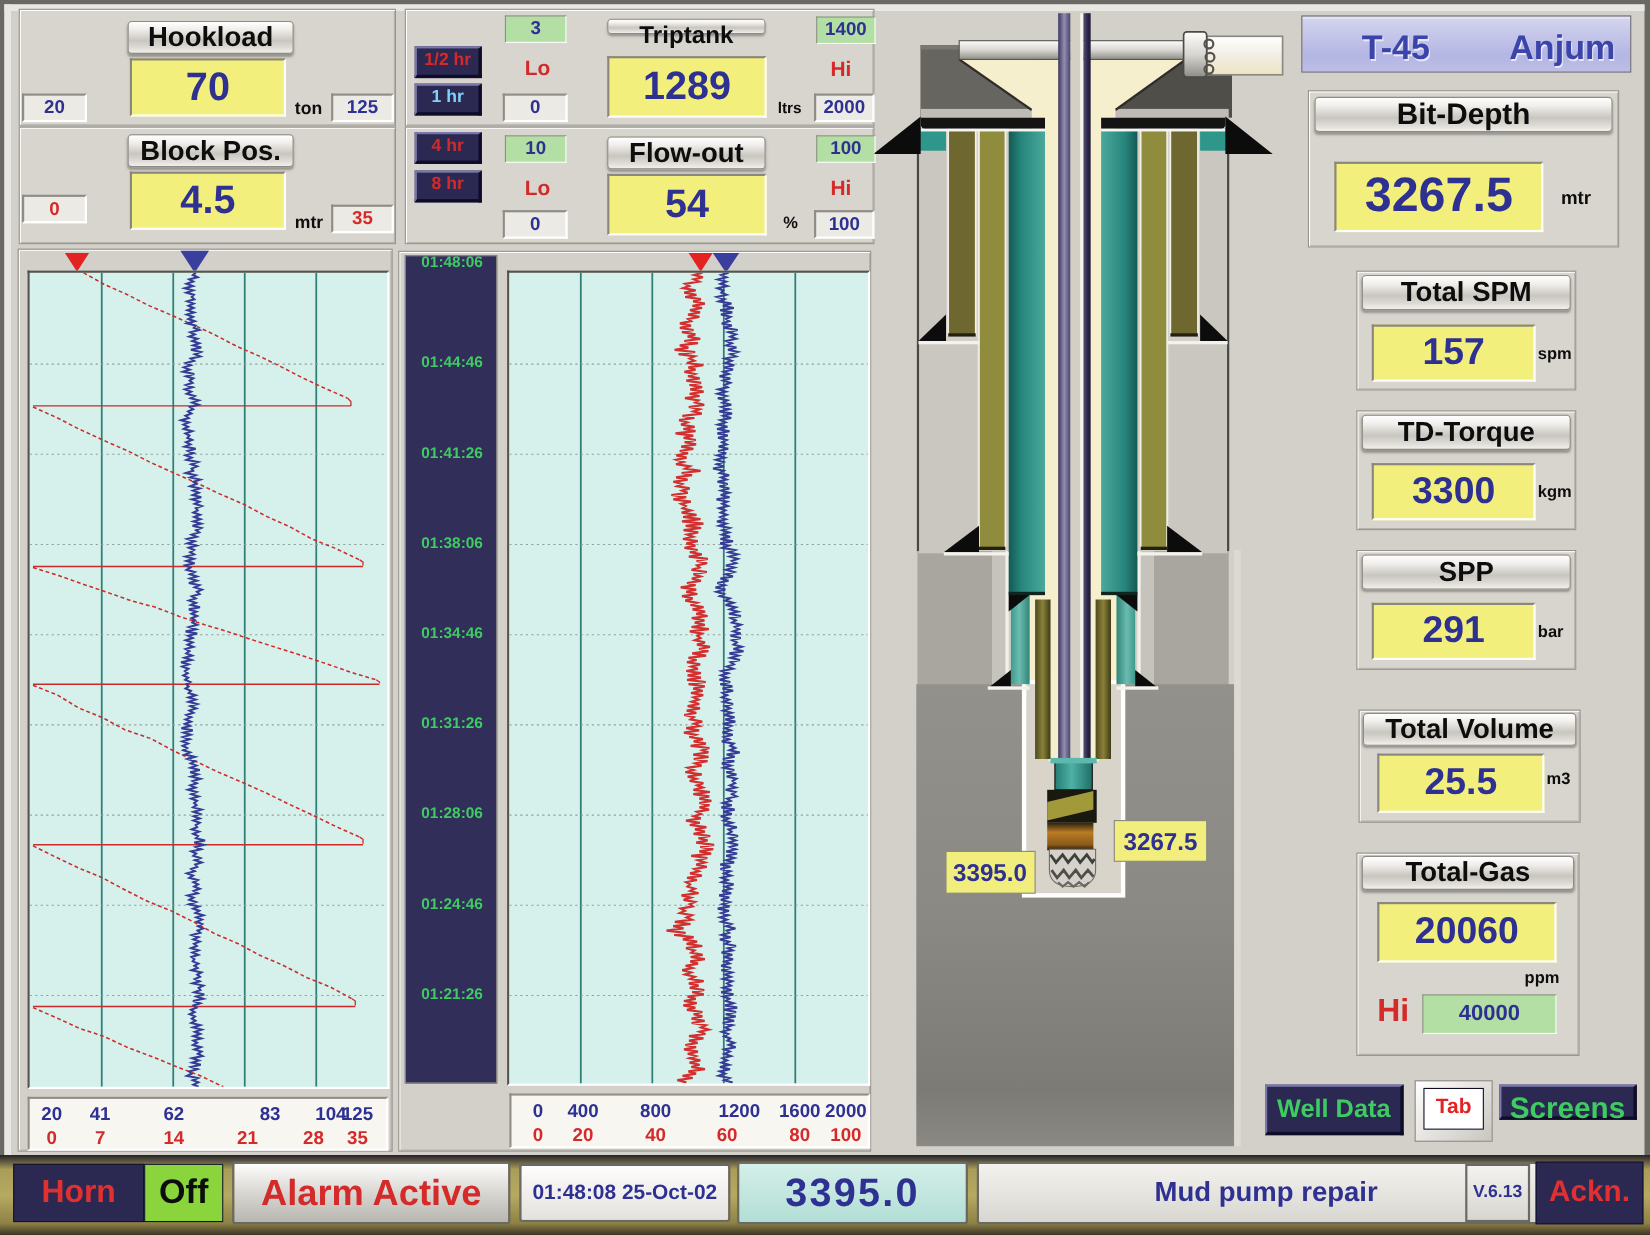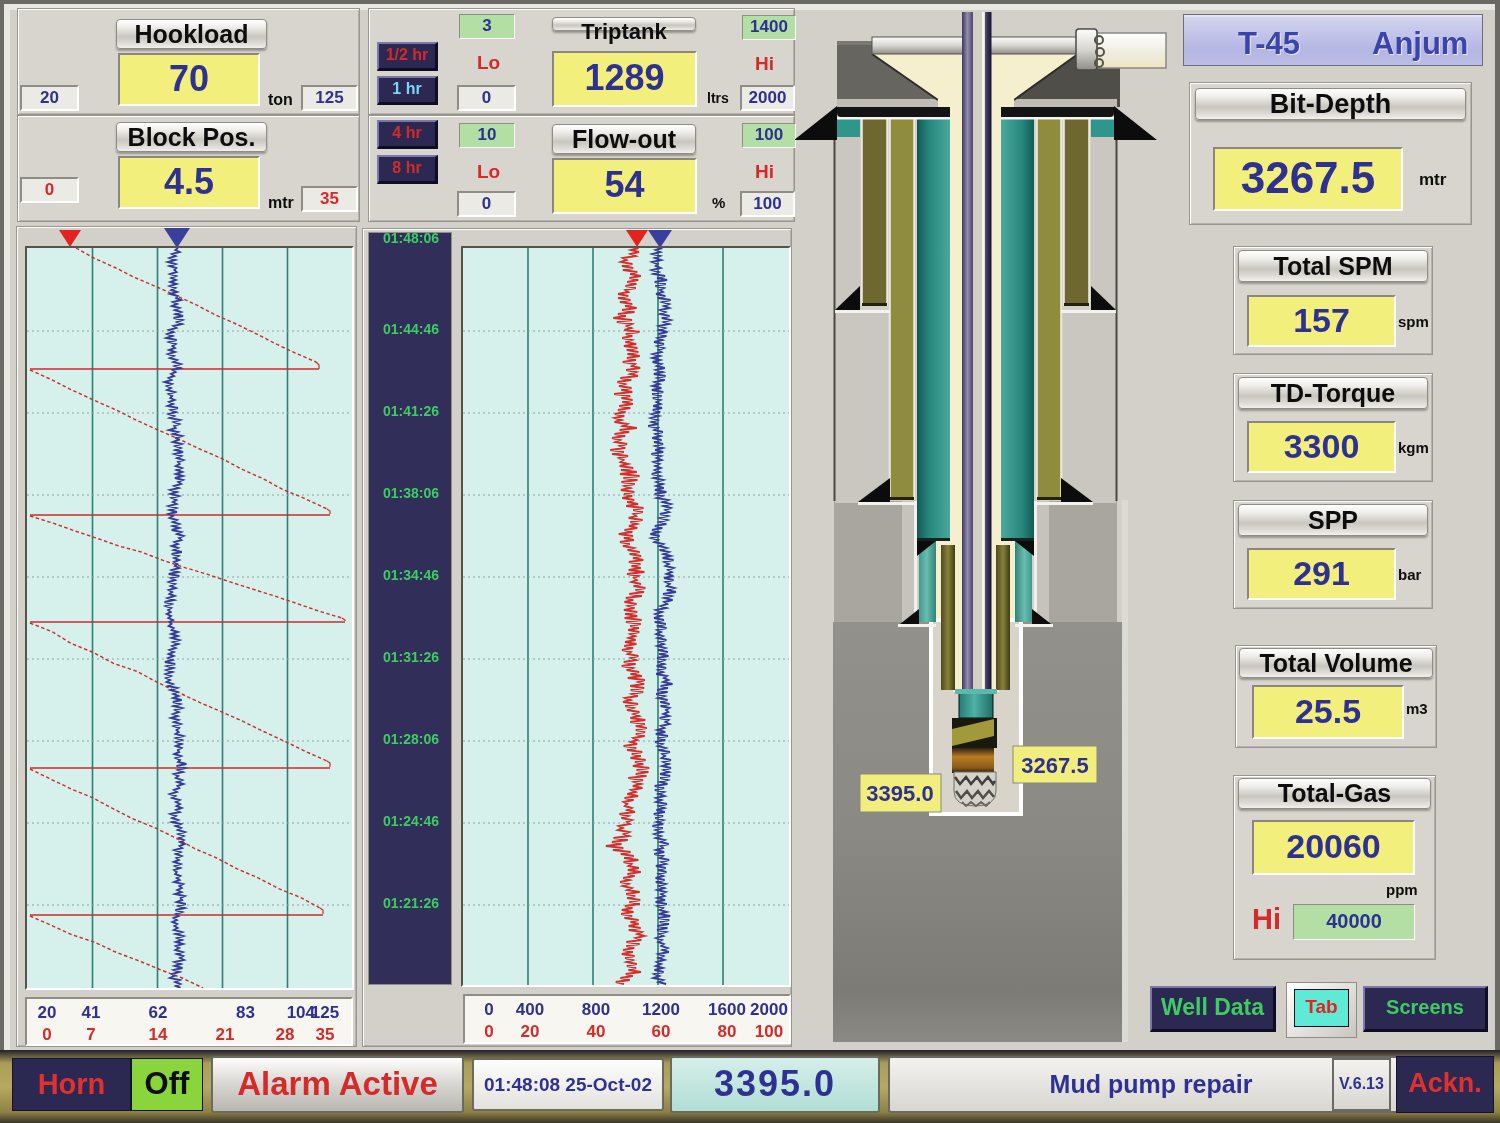--- a/index.html
+++ b/index.html
@@ -146,21 +146,21 @@
     <line x1="463" y1="741" x2="789" y2="741" stroke="#8fa0a0" stroke-width="1" stroke-dasharray="2 3"></line>
     <line x1="463" y1="823" x2="789" y2="823" stroke="#8fa0a0" stroke-width="1" stroke-dasharray="2 3"></line>
     <line x1="463" y1="905" x2="789" y2="905" stroke="#8fa0a0" stroke-width="1" stroke-dasharray="2 3"></line>
 <polyline points="638.5,248 631.1,250 639.0,252 630.7,254 635.5,256 622.9,258 626.5,260 621.0,262 632.4,264 622.0,266 633.1,268 622.9,270 637.2,272 630.2,274 640.8,276 629.5,278 638.2,280 627.3,282 636.4,284 625.5,286 635.8,288 625.5,290 628.2,292 618.1,294 628.2,296 618.1,298 630.5,300 620.0,302 632.2,304 625.1,306 636.6,308 622.1,310 634.5,312 618.0,314 625.8,316 613.3,318 632.0,320 616.9,322 631.6,324 626.9,326 631.2,328 624.4,330 639.4,332 625.8,334 632.3,336 622.2,338 631.6,340 625.5,342 636.1,344 623.9,346 637.4,348 626.8,350 638.3,352 627.5,354 639.7,356 627.0,358 635.9,360 622.7,362 634.9,364 632.0,366 640.2,368 626.2,370 636.0,372 630.3,374 638.0,376 620.4,378 631.2,380 617.4,382 624.8,384 619.1,386 631.5,388 621.3,390 632.3,392 614.1,394 630.2,396 621.5,398 632.5,400 622.4,402 632.8,404 619.3,406 630.3,408 618.0,410 625.5,412 614.8,414 624.2,416 614.8,418 621.3,420 614.6,422 627.1,424 622.9,426 636.9,428 619.7,430 629.1,432 614.6,434 625.1,436 612.1,438 620.0,440 615.5,442 627.0,444 620.0,446 625.2,448 610.3,450 623.8,452 612.1,454 628.0,456 619.2,458 623.4,460 620.6,462 627.9,464 619.7,466 633.2,468 621.0,470 636.8,472 620.0,474 639.5,476 623.4,478 637.4,480 621.4,482 634.7,484 624.7,486 630.1,488 620.9,490 634.3,492 624.0,494 632.2,496 622.3,498 634.2,500 627.2,502 638.0,504 626.2,506 643.5,508 633.2,510 642.8,512 633.6,514 636.0,516 628.7,518 642.6,520 630.4,522 636.8,524 629.0,526 637.2,528 624.6,530 632.3,532 618.8,534 632.9,536 623.9,538 633.9,540 620.0,542 629.7,544 623.0,546 633.6,548 627.7,550 639.6,552 629.6,554 641.0,556 633.0,558 643.3,560 628.9,562 640.4,564 631.6,566 640.7,568 628.7,570 644.4,572 627.1,574 638.0,576 634.0,578 636.8,580 631.7,582 640.9,584 633.6,586 645.4,588 635.5,590 644.0,592 629.3,594 641.9,596 625.9,598 633.2,600 624.5,602 636.5,604 628.3,606 634.5,608 623.9,610 637.2,612 625.1,614 637.2,616 624.6,618 641.6,620 626.0,622 640.7,624 630.2,626 638.8,628 628.2,630 639.3,632 630.5,634 635.1,636 628.8,638 635.7,640 625.1,642 636.4,644 624.3,646 633.0,648 622.0,650 630.7,652 627.8,654 638.4,656 631.1,658 635.9,660 623.8,662 635.6,664 621.7,666 632.5,668 626.7,670 639.0,672 630.6,674 641.8,676 627.8,678 644.8,680 638.4,682 644.0,684 630.2,686 644.1,688 630.7,690 643.2,692 632.1,694 637.8,696 625.3,698 630.5,700 623.1,702 638.0,704 625.2,706 633.0,708 627.0,710 639.4,712 633.7,714 638.9,716 630.4,718 645.3,720 630.3,722 644.8,724 635.8,726 646.7,728 635.8,730 645.0,732 635.9,734 644.6,736 633.5,738 637.2,740 630.8,742 637.1,744 623.6,746 636.2,748 627.1,750 642.2,752 631.8,754 640.8,756 630.5,758 645.6,760 635.0,762 643.3,764 632.9,766 649.2,768 636.6,770 648.4,772 635.8,774 646.5,776 628.3,778 643.0,780 634.4,782 640.9,784 632.9,786 642.5,788 631.3,790 635.4,792 627.3,794 638.1,796 624.6,798 633.5,800 623.7,802 627.3,804 625.0,806 631.6,808 627.4,810 635.0,812 619.5,814 628.0,816 621.5,818 631.7,820 627.0,822 629.8,824 618.9,826 622.7,828 618.1,830 629.0,832 624.1,834 628.9,836 613.5,838 627.7,840 612.0,842 621.4,844 605.9,846 623.2,848 612.9,850 630.6,852 620.8,854 633.7,856 624.2,858 638.4,860 623.6,862 631.4,864 628.5,866 638.8,868 627.9,870 640.8,872 627.5,874 634.6,876 623.3,878 629.5,880 620.2,882 628.3,884 622.8,886 631.6,888 627.4,890 639.7,892 626.2,894 635.1,896 627.1,898 640.2,900 629.3,902 639.8,904 625.1,906 632.5,908 621.8,910 633.4,912 621.2,914 632.1,916 624.5,918 638.5,920 630.6,922 638.6,924 628.7,926 640.6,928 628.8,930 641.6,932 637.4,934 644.4,936 635.9,938 641.3,940 626.4,942 639.5,944 626.4,946 634.2,948 623.1,950 632.8,952 621.8,954 634.5,956 625.2,958 632.5,960 626.7,962 636.7,964 626.9,966 636.0,968 628.5,970 640.9,972 625.8,974 632.8,976 620.5,978 629.7,980 615.8,982 624.0,984" fill="none" stroke="#d32f2f" stroke-width="2"></polyline>
 <polyline points="662.4,248 655.6,250 660.3,252 652.5,254 660.1,256 654.9,258 661.1,260 652.2,262 657.6,264 655.7,266 660.5,268 651.9,270 658.6,272 653.4,274 665.0,276 657.1,278 667.1,280 654.7,282 665.7,284 655.4,286 664.0,288 660.0,290 662.9,292 656.1,294 665.3,296 657.8,298 670.6,300 662.3,302 668.9,304 663.9,306 669.2,308 660.2,310 665.3,312 660.3,314 669.5,316 661.8,318 670.6,320 663.9,322 669.0,324 659.0,326 665.0,328 659.3,330 667.5,332 658.5,334 666.4,336 657.7,338 662.5,340 654.1,342 663.9,344 657.4,346 663.8,348 658.7,350 661.6,352 653.0,354 659.9,356 652.4,358 660.1,360 652.6,362 661.3,364 656.8,366 664.8,368 656.0,370 662.6,372 653.9,374 665.5,376 657.6,378 664.7,380 654.7,382 659.5,384 652.6,386 661.3,388 651.9,390 663.2,392 652.2,394 661.6,396 652.8,398 660.5,400 656.4,402 660.6,404 653.3,406 662.0,408 652.8,410 660.2,412 652.0,414 658.8,416 650.9,418 657.4,420 651.7,422 658.1,424 648.2,426 657.8,428 654.3,430 662.8,432 655.6,434 660.5,436 652.3,438 661.5,440 654.1,442 663.0,444 655.5,446 662.8,448 655.2,450 663.2,452 651.4,454 661.1,456 656.6,458 661.6,460 653.8,462 659.4,464 655.2,466 660.7,468 654.9,470 659.7,472 651.8,474 660.1,476 653.7,478 663.1,480 656.6,482 662.8,484 656.3,486 663.7,488 655.0,490 666.4,492 654.7,494 662.4,496 656.7,498 668.1,500 662.5,502 670.6,504 663.3,506 670.7,508 665.4,510 669.1,512 660.0,514 667.6,516 660.0,518 667.2,520 659.9,522 666.3,524 654.9,526 662.3,528 652.1,530 658.8,532 650.4,534 659.5,536 651.4,538 658.1,540 654.4,542 663.4,544 659.3,546 666.7,548 659.6,550 668.8,552 663.5,554 670.8,556 662.7,558 673.5,560 664.4,562 668.9,564 665.5,566 673.5,568 668.1,570 671.8,572 666.6,574 673.4,576 664.1,578 673.4,580 665.6,582 669.8,584 666.9,586 674.3,588 666.8,590 675.9,592 663.1,594 671.3,596 664.2,598 672.6,600 664.2,602 667.1,604 660.8,606 666.4,608 656.1,610 662.0,612 655.5,614 661.3,616 654.1,618 663.9,620 654.8,622 665.8,624 656.8,626 666.5,628 657.1,630 661.1,632 656.3,634 662.7,636 657.6,638 666.4,640 659.2,642 663.8,644 657.3,646 665.1,648 658.2,650 667.8,652 659.3,654 668.5,656 657.1,658 664.5,660 659.1,662 664.2,664 656.7,666 666.1,668 658.3,670 662.9,672 656.2,674 666.9,676 663.9,678 668.4,680 663.3,682 672.5,684 660.6,686 667.9,688 657.2,690 667.6,692 656.2,694 664.4,696 658.0,698 667.5,700 660.3,702 669.5,704 660.6,706 669.4,708 666.0,710 668.3,712 663.5,714 669.0,716 659.7,718 668.5,720 665.4,722 669.5,724 661.0,726 664.3,728 657.3,730 665.2,732 655.8,734 667.9,736 657.6,738 665.3,740 655.2,742 662.4,744 657.8,746 665.5,748 658.3,750 669.9,752 662.3,754 665.1,756 661.7,758 670.9,760 663.5,762 668.8,764 662.2,766 670.9,768 663.8,770 668.9,772 660.1,774 670.1,776 660.2,778 667.5,780 660.2,782 667.4,784 654.7,786 664.1,788 654.9,790 663.8,792 658.4,794 664.6,796 656.1,798 661.5,800 656.2,802 666.9,804 659.3,806 664.4,808 656.5,810 664.8,812 653.8,814 663.0,816 655.3,818 663.1,820 656.7,822 663.2,824 652.5,826 662.7,828 655.9,830 662.1,832 654.5,834 660.9,836 655.8,838 664.7,840 660.2,842 668.6,844 660.6,846 662.9,848 656.0,850 664.2,852 654.4,854 662.9,856 659.5,858 669.1,860 661.5,862 666.0,864 655.9,866 665.7,868 658.1,870 666.4,872 658.9,874 663.2,876 655.6,878 664.6,880 655.8,882 665.4,884 659.4,886 664.4,888 657.3,890 665.7,892 661.0,894 664.5,896 657.4,898 665.0,900 655.6,902 666.8,904 657.5,906 663.0,908 659.8,910 666.7,912 658.9,914 670.2,916 658.2,918 669.2,920 659.7,922 668.8,924 657.5,926 667.4,928 657.1,930 665.9,932 659.5,934 663.4,936 656.2,938 661.9,940 658.3,942 663.8,944 661.3,946 667.4,948 662.5,950 668.8,952 658.4,954 663.4,956 658.5,958 664.4,960 656.8,962 661.1,964 655.9,966 662.8,968 654.5,970 663.6,972 654.3,974 659.3,976 653.4,978 663.1,980 658.5,982 666.1,984" fill="none" stroke="#363b96" stroke-width="1.9"></polyline>
 </svg>
 <div class="a" style="left:463px;top:994px;width:328px;height:50px;background:#f8f6f1;border-top:2px solid #908d86;border-left:2px solid #908d86;border-bottom:2px solid #fff;border-right:2px solid #fff">
 <div class="a axb" style="left:-6px;top:4px;width:60px;text-align:center">0</div>
     <div class="a axb" style="left:35px;top:4px;width:60px;text-align:center">400</div>
     <div class="a axb" style="left:101px;top:4px;width:60px;text-align:center">800</div>
-    <div class="a axb" style="left:166px;top:4px;width:60px;text-align:center">1200</div>
+    <div class="a axb" style="left:166px;top:4px;width:60px;text-align:right">1200</div>
     <div class="a axb" style="left:232px;top:4px;width:60px;text-align:center">1600</div>
     <div class="a axb" style="left:274px;top:4px;width:60px;text-align:center">2000</div>
     <div class="a axr" style="left:-6px;top:26px;width:60px;text-align:center">0</div>
     <div class="a axr" style="left:35px;top:26px;width:60px;text-align:center">20</div>
     <div class="a axr" style="left:101px;top:26px;width:60px;text-align:center">40</div>
     <div class="a axr" style="left:166px;top:26px;width:60px;text-align:center">60</div>
     <div class="a axr" style="left:232px;top:26px;width:60px;text-align:center">80</div>
     <div class="a axr" style="left:274px;top:26px;width:60px;text-align:center">100</div>
 </div>
 
@@ -363,22 +363,22 @@
 
 <div class="a frame" style="left:1233px;top:775px;width:203px;height:185px"></div>
 <div class="a pill" style="left:1238px;top:778px;width:193px;height:31px;font-size:25px;line-height:29px">Total-Gas</div>
 <div class="a yv" style="left:1252px;top:820px;width:163px;height:55px;font-size:34px;line-height:49px">20060</div>
 <div class="a u" style="left:1386px;top:881px;font-size:15px">ppm</div>
 <div class="a red" style="left:1252px;top:903px;font-size:29px;font-weight:bold">Hi</div>
 <div class="a grn" style="left:1293px;top:904px;width:122px;height:36px;font-size:20px;line-height:32px">40000</div>
 
 <div class="a nvb" style="left:1150px;top:986px;width:126px;height:46px;font-size:23px;line-height:38px;color:#3ecb62">Well Data</div>
 <div class="a" style="left:1286px;top:982px;width:71px;height:56px;background:linear-gradient(135deg,#fff, #c9c6c0);border:1px solid #908d86"></div>
-<div class="a" style="left:1294px;top:989px;width:55px;height:38px;background:#5eead4;border:1px solid #0e0c26;color:#e32222;font-weight:bold;font-size:19px;text-align:center;line-height:34px">Tab</div>
-<div class="a nvb" style="left:1363px;top:986px;width:125px;height:46px;font-size:20px;line-height:38px;color:#3ecb62">Screens</div>
+<div class="a" style="left:1294px;top:989px;width:55px;height:38px;background:#ffffff;border:1px solid #0e0c26;color:#e32222;font-weight:bold;font-size:19px;text-align:center;line-height:34px">Tab</div>
+<div class="a nvb" style="left:1363px;top:986px;width:125px;height:32px;font-size:27px;line-height:38px;color:#3ecb62">Screens</div>
 
 <div class="a" style="left:0;top:1050px;width:1500px;height:73px;background:linear-gradient(#23212d,#a99d58 18%,#b6aa62 50%,#8d8146 85%,#3a3424)"></div>
 <div class="a" style="left:12px;top:1058px;width:119px;height:53px;background:#2b2952;border:1px solid #14122e;color:#e03030;font-weight:bold;font-size:29px;text-align:center;line-height:50px">Horn</div>
 <div class="a" style="left:131px;top:1058px;width:72px;height:53px;background:#8ad43c;border:1px solid #14122e;color:#0d0d0d;font-weight:bold;font-size:31px;text-align:center;line-height:50px">Off</div>
 <div class="a" style="left:211px;top:1056px;width:253px;height:57px;background:linear-gradient(#fdfdfc,#d8d6d1 50%,#b8b6b1);border:2px solid #6b6963;border-radius:3px;color:#d42a2a;font-weight:bold;font-size:33px;text-align:center;line-height:52px">Alarm Active</div>
 <div class="a" style="left:472px;top:1058px;width:192px;height:53px;background:linear-gradient(#fdfdfc,#e4e2dd);border:2px solid #6b6963;border-radius:3px;color:#2e3192;font-weight:bold;font-size:19px;text-align:center;line-height:50px">01:48:08 25-Oct-02</div>
 <div class="a" style="left:670px;top:1056px;width:210px;height:57px;background:linear-gradient(#d4efe9,#b2ded5);border:2px solid #6b6963;border-radius:3px;color:#2e3192;font-weight:bold;font-size:36px;text-align:center;line-height:52px;letter-spacing:2px">3395.0</div>
 <div class="a" style="left:888px;top:1056px;width:526px;height:57px;background:linear-gradient(#f4f2ee,#d8d6d1);border:2px solid #6b6963;border-radius:3px;color:#2e3192;font-weight:bold;font-size:25px;text-align:center;line-height:52px">Mud pump repair</div>
 <div class="a" style="left:1332px;top:1058px;width:59px;height:53px;background:linear-gradient(#f4f2ee,#d8d6d1);border:2px solid #6b6963;color:#2e3192;font-weight:bold;font-size:16px;text-align:center;line-height:48px">V.6.13</div>
 <div class="a" style="left:1396px;top:1056px;width:98px;height:57px;background:#2b2952;border:1px solid #14122e;color:#e03030;font-weight:bold;font-size:27px;text-align:center;line-height:53px">Ackn.</div>

